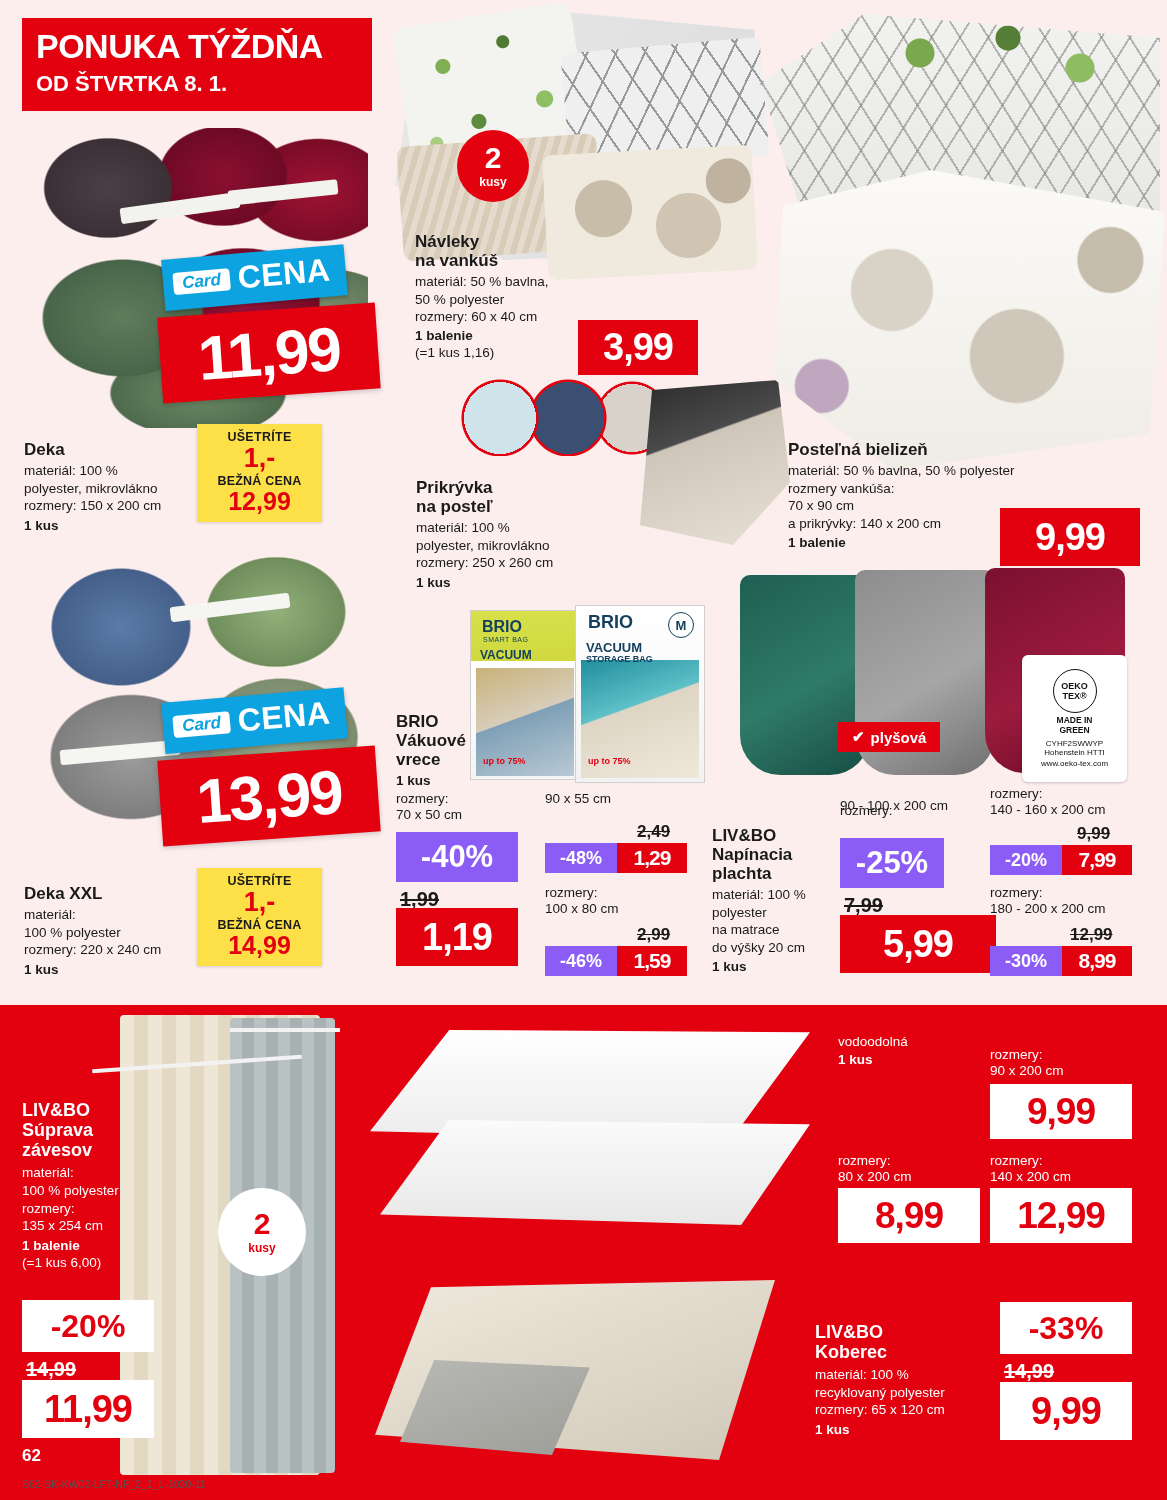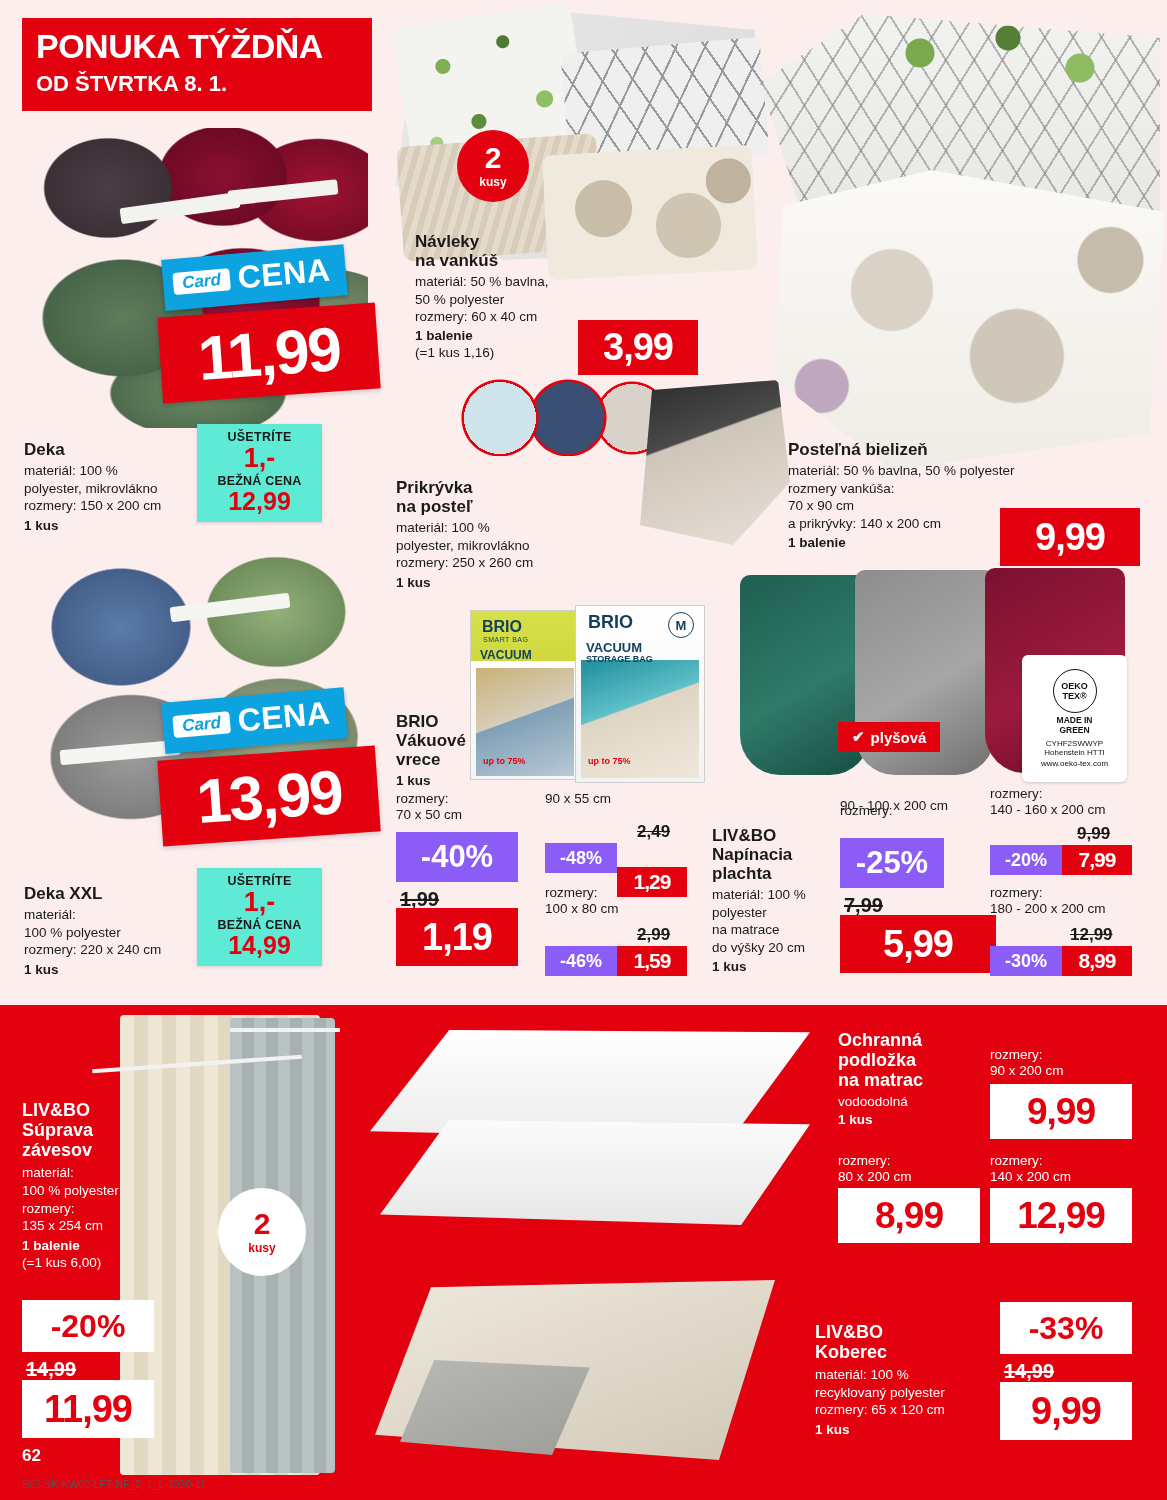--- a/index.html
+++ b/index.html
@@ -56,21 +56,21 @@
   }
   .card-cena .cn { font-size:32px; font-weight:bold; letter-spacing:0.5px; }
 
   .big-price {
     background:#e3000f; color:#fff; font-weight:bold;
     font-size:62px; letter-spacing:-2px;
     display:flex; align-items:center; justify-content:center;
     box-shadow: 0 2px 5px rgba(0,0,0,.18);
   }
   .save-box {
-    background:#5eead4; text-align:center; padding:6px 5px 8px;
+    background:#fde047; text-align:center; padding:6px 5px 8px;
     box-shadow: 0 1px 3px rgba(0,0,0,.15);
   }
   .save-box .s1 { font-size:12.5px; font-weight:bold; letter-spacing:.3px;}
   .save-box .s2 { font-size:27px; font-weight:bold; color:#e3000f; line-height:1; margin:1px 0 2px;}
   .save-box .s3 { font-size:12.5px; font-weight:bold; letter-spacing:.2px;}
   .save-box .s4 { font-size:25px; font-weight:bold; color:#e3000f; line-height:1.05;}
 
   
   .circle-badge {
     border-radius:50%; background:#e3000f; color:#fff;
@@ -238,21 +238,21 @@
   <div class="img" style="left:460px; top:378px; width:200px; height:78px;
               background:
                radial-gradient(circle at 40px 40px, #cfe3ea 0 36px, #e3000f 36px 38px, rgba(0,0,0,0) 39px),
                radial-gradient(circle at 108px 40px, #3b4f73 0 36px, #e3000f 36px 38px, rgba(0,0,0,0) 39px),
                radial-gradient(circle at 172px 40px, #d8d2cb 0 34px, #e3000f 34px 36px, rgba(0,0,0,0) 37px);"></div>
   <div class="img" style="left:640px; top:380px; width:150px; height:165px;
               background:
                linear-gradient(160deg,#2b2b2b 0%,#4a4a4a 35%,#cfc6ba 36%,#e7e0d6 100%);
               clip-path: polygon(8% 6%, 92% 0%, 100% 62%, 62% 100%, 0% 88%); border-radius:6px;"></div>
 
-  <div class="abs" style="left:396px; top:478px; width:180px;">
+  <div class="abs" style="left:416px; top:478px; width:180px;">
     <div class="ptitle" style="white-space:pre-line;">Prikrývka
 na posteľ</div>
     <div class="pdesc" style="white-space:pre-line; margin-top:3px;">materiál: 100 %
 polyester, mikrovlákno
 rozmery: 250 x 260 cm</div>
     <div class="pdesc bold" style="margin-top:2px;">1 kus</div>
   </div>
 
 
   <div class="img" style="left:760px; top:8px; width:400px; height:300px;
@@ -328,21 +328,21 @@
 
   <div class="abs pdesc" style="left:396px; top:790px;">rozmery:</div>
   <div class="abs pdesc" style="left:396px; top:806px;">70 x 50 cm</div>
   <div class="abs pct" style="left:396px; top:832px; width:122px; height:50px; font-size:31px;">-40%</div>
   <div class="abs strike" style="left:400px; top:888px; font-size:20px;">1,99</div>
   <div class="abs price-box" style="left:396px; top:908px; width:122px; height:58px; font-size:38px;">1,19</div>
 
   <div class="abs pdesc" style="left:545px; top:790px;">90 x 55 cm</div>
   <div class="abs strike" style="left:637px; top:822px; font-size:17px;">2,49</div>
   <div class="abs pct" style="left:545px; top:843px; width:72px; height:30px; font-size:18px;">-48%</div>
-  <div class="abs price-box" style="left:617px; top:843px; width:70px; height:30px; font-size:21px;margin-top:24px;">1,29</div>
+  <div class="abs price-box" style="left:617px; top:843px; width:70px; height:30px; font-size:21px;">1,29</div>
 
   <div class="abs pdesc" style="left:545px; top:884px;">rozmery:</div>
   <div class="abs pdesc" style="left:545px; top:900px;">100 x 80 cm</div>
   <div class="abs strike" style="left:637px; top:925px; font-size:17px;">2,99</div>
   <div class="abs pct" style="left:545px; top:946px; width:72px; height:30px; font-size:18px;">-46%</div>
   <div class="abs price-box" style="left:617px; top:946px; width:70px; height:30px; font-size:21px;">1,59</div>
 
   <div class="img" style="left:740px; top:575px; width:130px; height:200px;
               background:linear-gradient(150deg,#1e5f52 0%,#2f7a68 55%,#174d43 100%); border-radius:10px 10px 40px 40px;"></div>
   <div class="img" style="left:855px; top:570px; width:140px; height:205px;
@@ -431,23 +431,20 @@
   <div class="abs white-box" style="left:22px; top:1380px; width:132px; height:58px; display:flex; align-items:center; justify-content:center; color:#e3000f; font-weight:bold; font-size:38px; letter-spacing:-1px;">
     <span>11,99</span>
   </div>
 
   <div class="img" style="left:370px; top:1030px; width:440px; height:110px; background:linear-gradient(180deg,#ffffff 0%,#ececec 100%);
               clip-path: polygon(18% 0%, 100% 2%, 82% 100%, 0% 92%);"></div>
   <div class="img" style="left:380px; top:1120px; width:430px; height:105px; background:linear-gradient(180deg,#fbfbfb 0%,#e7e7e7 100%);
               clip-path: polygon(16% 0%, 100% 4%, 84% 100%, 0% 90%);"></div>
 
   <div class="abs" style="left:838px; top:1030px; width:145px; color:#fff;">
-    <div class="ptitle" style="white-space:pre-line; font-size:18px;">Ochranná
-podložka
-na matrac</div>
     <div class="pdesc" style="margin-top:3px;">vodoodolná</div>
     <div class="pdesc bold">1 kus</div>
   </div>
 
   <div class="abs pdesc" style="left:990px; top:1046px; color:#fff;">rozmery:</div>
   <div class="abs pdesc" style="left:990px; top:1062px; color:#fff;">90 x 200 cm</div>
   <div class="abs white-box" style="left:990px; top:1084px; width:142px; height:55px; display:flex; align-items:center; justify-content:center; color:#e3000f; font-weight:bold; font-size:37px; letter-spacing:-1px;">
     <span>9,99</span>
   </div>
 

